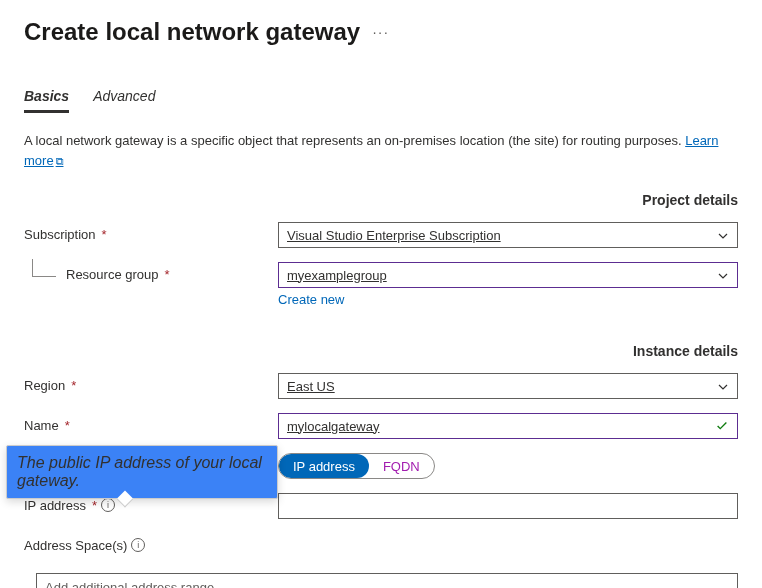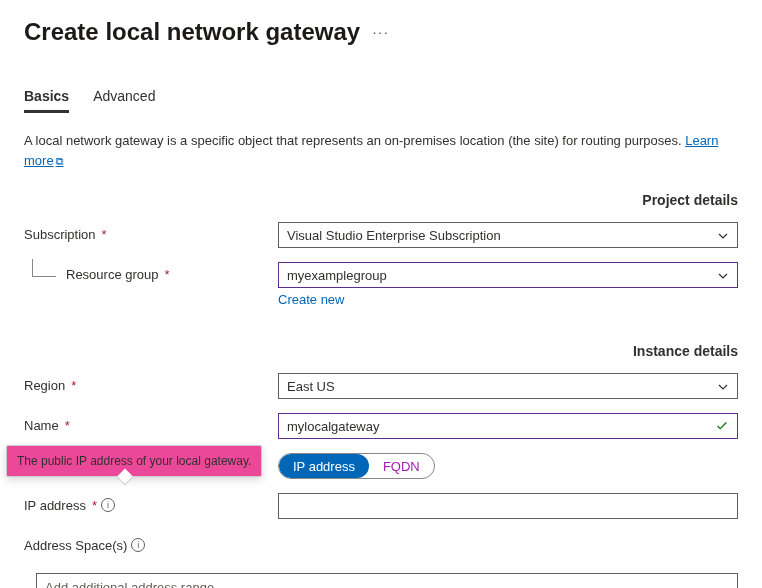--- a/index.html
+++ b/index.html
@@ -9,21 +9,21 @@
       color: #323130;
       background: #fff;
       width: 762px;
       padding: 18px 24px;
     }
     .header-row { display: flex; align-items: center; gap: 12px; margin-bottom: 36px; }
     h1 { font-size: 24px; font-weight: 600; color: #1b1a19; }
     .more-icon { color: #605e5c; font-size: 14px; letter-spacing:1px; }
 
     .tabs { display: flex; gap: 24px; border-bottom: 0; margin-bottom: 18px; }
-    .tab { padding: 6px 0; font-size: 14px; color: #323130; cursor: pointer; border-bottom: 2px solid transparent; }
+    .tab { padding: 6px 0; font-size: 14px; color: #323130; cursor: pointer; border-bottom: 2px solid transparent; font-style: italic; }
     .tab.selected { font-weight: 600; border-bottom: 3px solid #323130; }
 
     .description { font-size: 13px; color: #323130; line-height: 1.5; margin-bottom: 22px; }
     .description a { color: #0067b8; text-decoration: underline; }
     .ext-icon { font-size: 11px; margin-left: 2px; }
 
     .section-title { font-weight: 600; font-size: 14px; margin-top: 6px; margin-bottom: 14px; text-align: right; }
 
     .form-row { display: flex; align-items: flex-start; margin-bottom: 12px; min-height: 28px; }
     .label-col { width: 254px; padding-top: 5px; font-size: 13px; color: #323130; display:flex; align-items:flex-start; gap:4px;}
@@ -38,39 +38,41 @@
       width: 100%;
       height: 26px;
       border: 1px solid #605e5c;
       background: #fff;
       padding: 0 24px 0 8px;
       font-size: 13px;
       color: #323130;
       position: relative;
       display: flex;
       align-items: center;
+      text-decoration: underline;
     }
     .input { padding-right: 8px; }
     .select .chev { position:absolute; right:8px; top:7px; }
     .chev svg { display:block; }
     .select.highlight, .input.highlight { border-color: #5c2d91; }
 
     .validate-check { position:absolute; right:8px; top:5px; color:#107c10; }
 
     .link-small { color:#0067b8; font-size:13px; cursor:pointer; margin-top:4px; display:inline-block; }
 
     .pill-toggle { display:inline-flex; border:1px solid #8a8886; border-radius: 14px; overflow:hidden; height:26px; }
     .pill-option { padding: 3px 14px; font-size:13px; display:flex; align-items:center; cursor:pointer; color:#a21caf; }
     .pill-option.active { background:#0067b8; color:#fff; border-radius:14px; }
 
     .tooltip-box {
       position: absolute;
-      background:#ec4899; border:1px solid #ccc; box-shadow:0 3px 8px rgba(0,0,0,0.15);
-      padding:8px 10px; font-size:12px; color:#323130; border-radius:2px;
+      background:#3b82f6; border:1px solid #ccc; box-shadow:0 3px 8px rgba(0,0,0,0.15);
+      padding:8px 10px; font-size:16px; color:#323130; border-radius:2px;
       z-index:5;
+      font-style:italic;
     }
     .tooltip-container { position:relative; }
     .tooltip-arrow { position:absolute; bottom:-7px; width:12px; height:12px; background:#fff; border-right:1px solid #ccc; border-bottom:1px solid #ccc; transform:rotate(45deg); }
 
     .address-input-wrap { padding-left: 12px; margin-top: 6px; }
     .address-input { width: 100%; height:28px; border:1px solid #605e5c; padding:0 8px; font-size:13px; color:#605e5c; display:flex; align-items:center; }
 
     .section-gap { height: 18px; }
   </style>
 </head>

